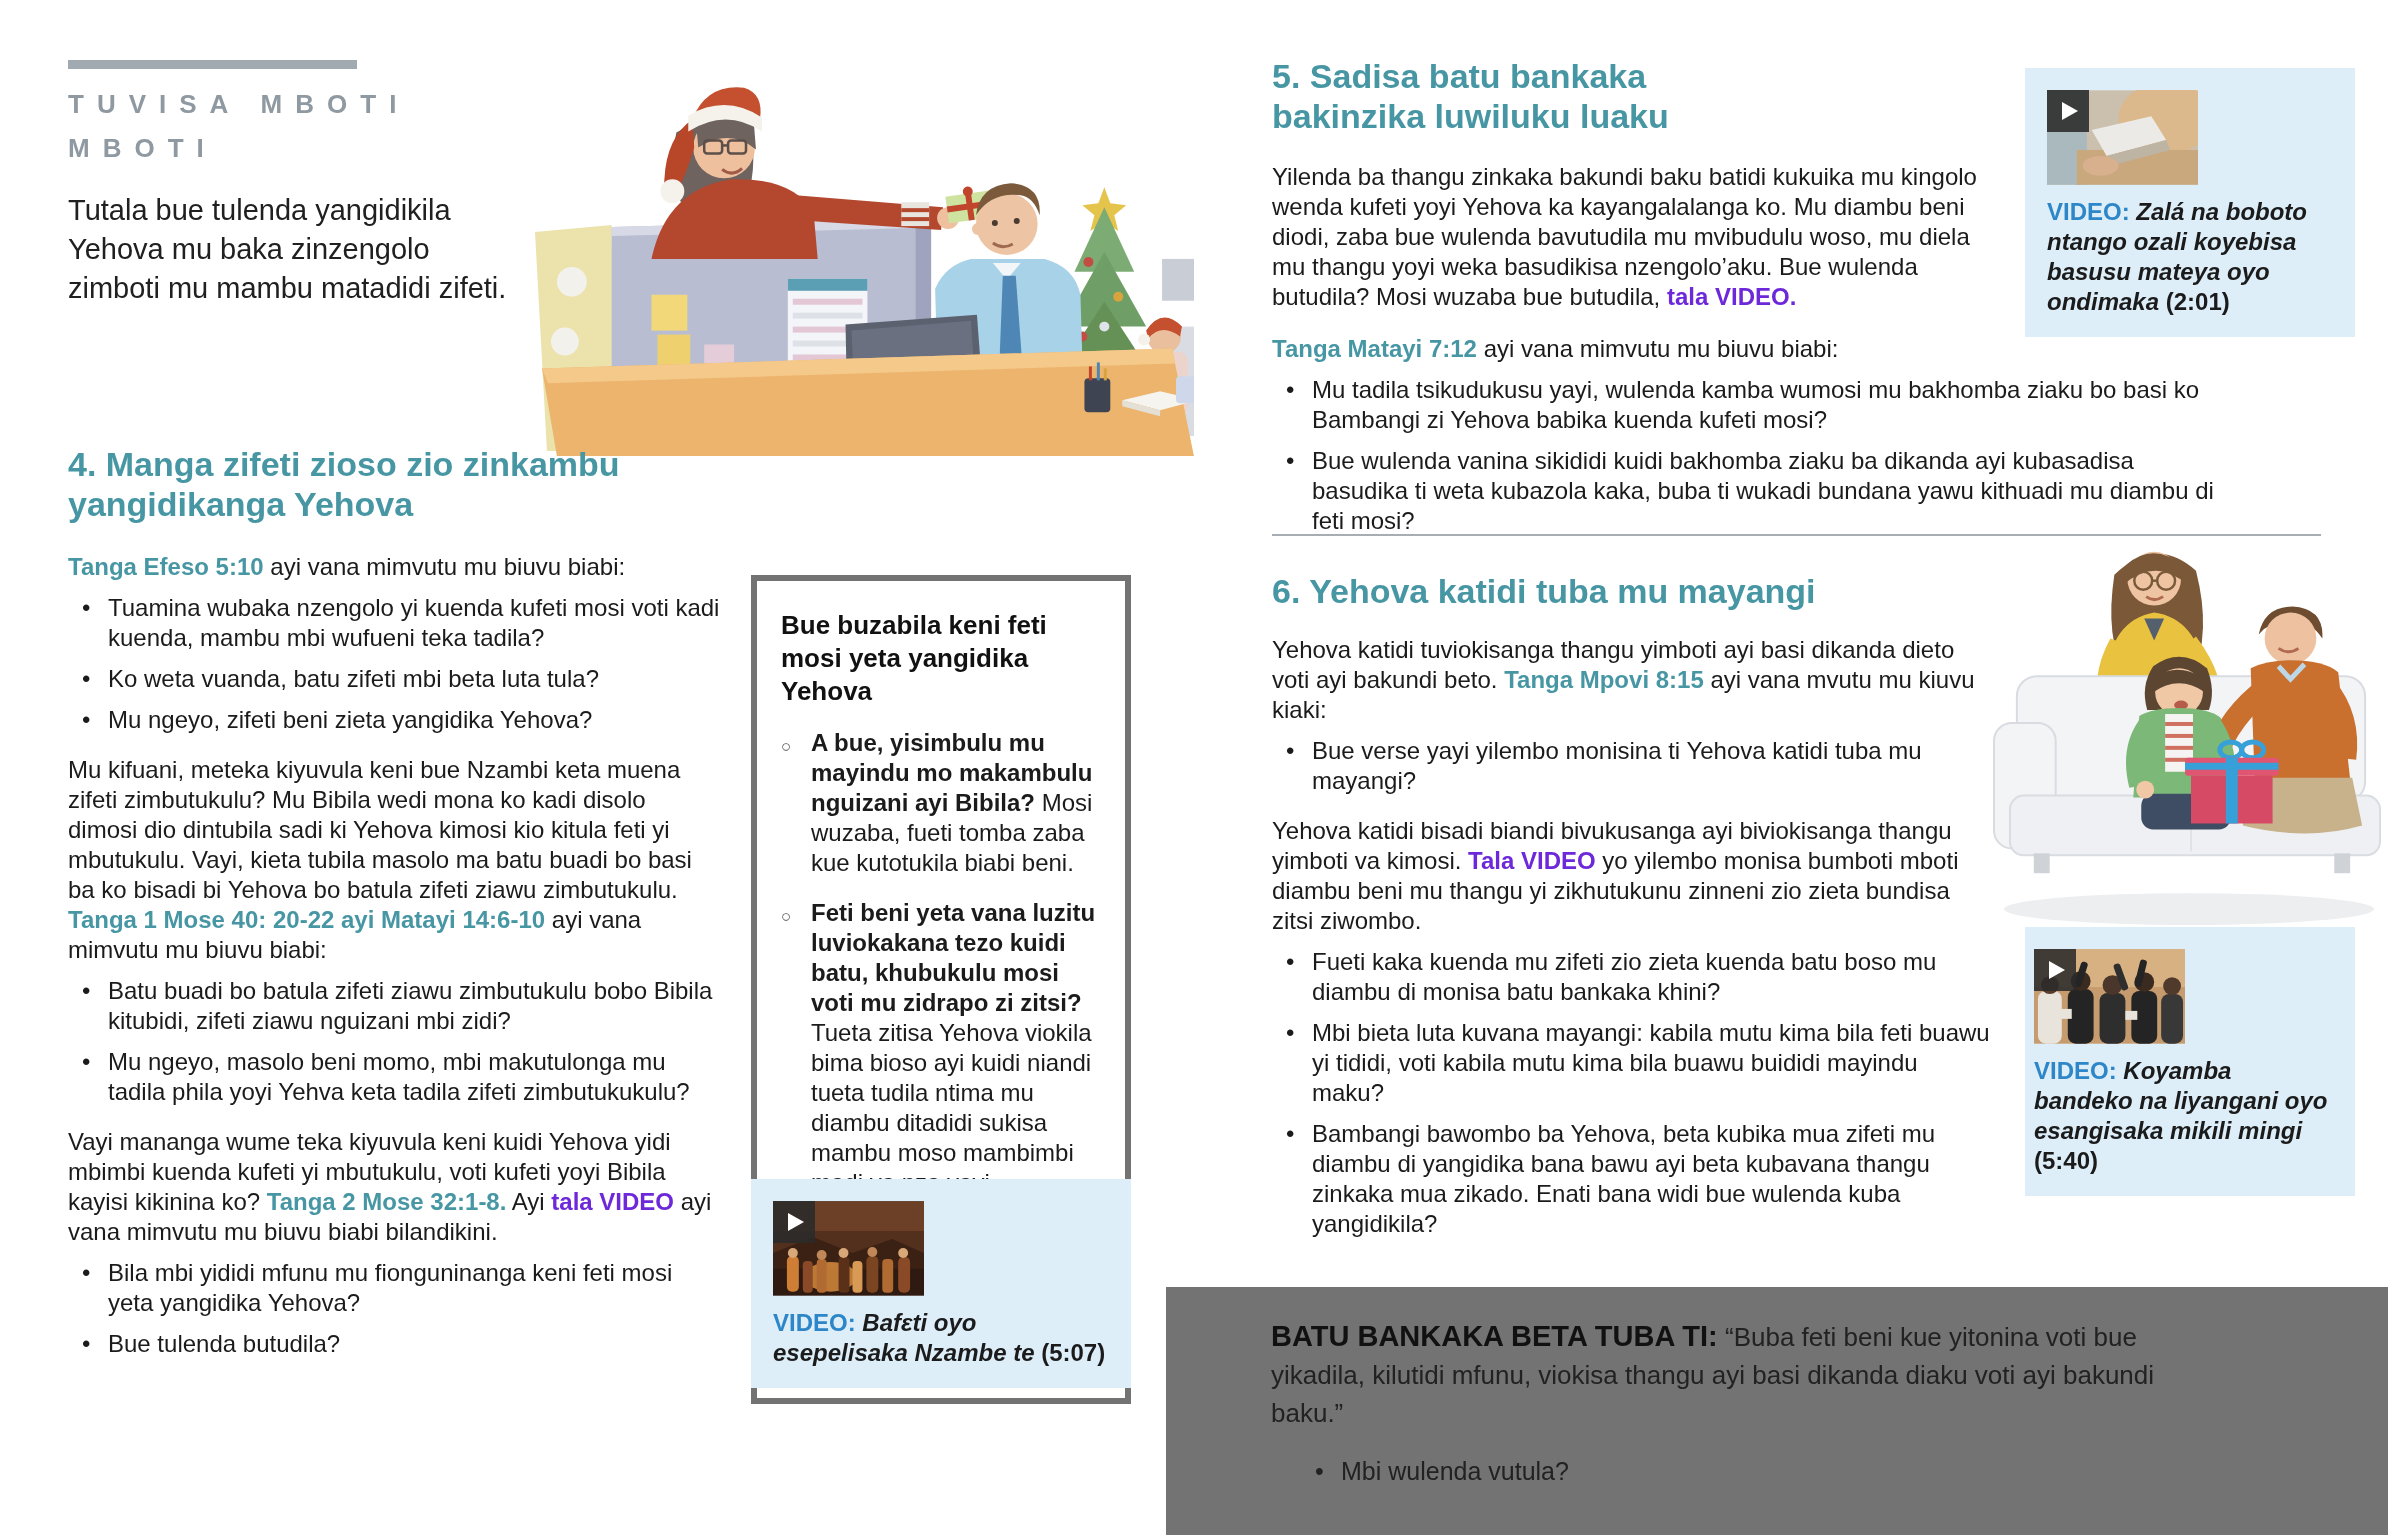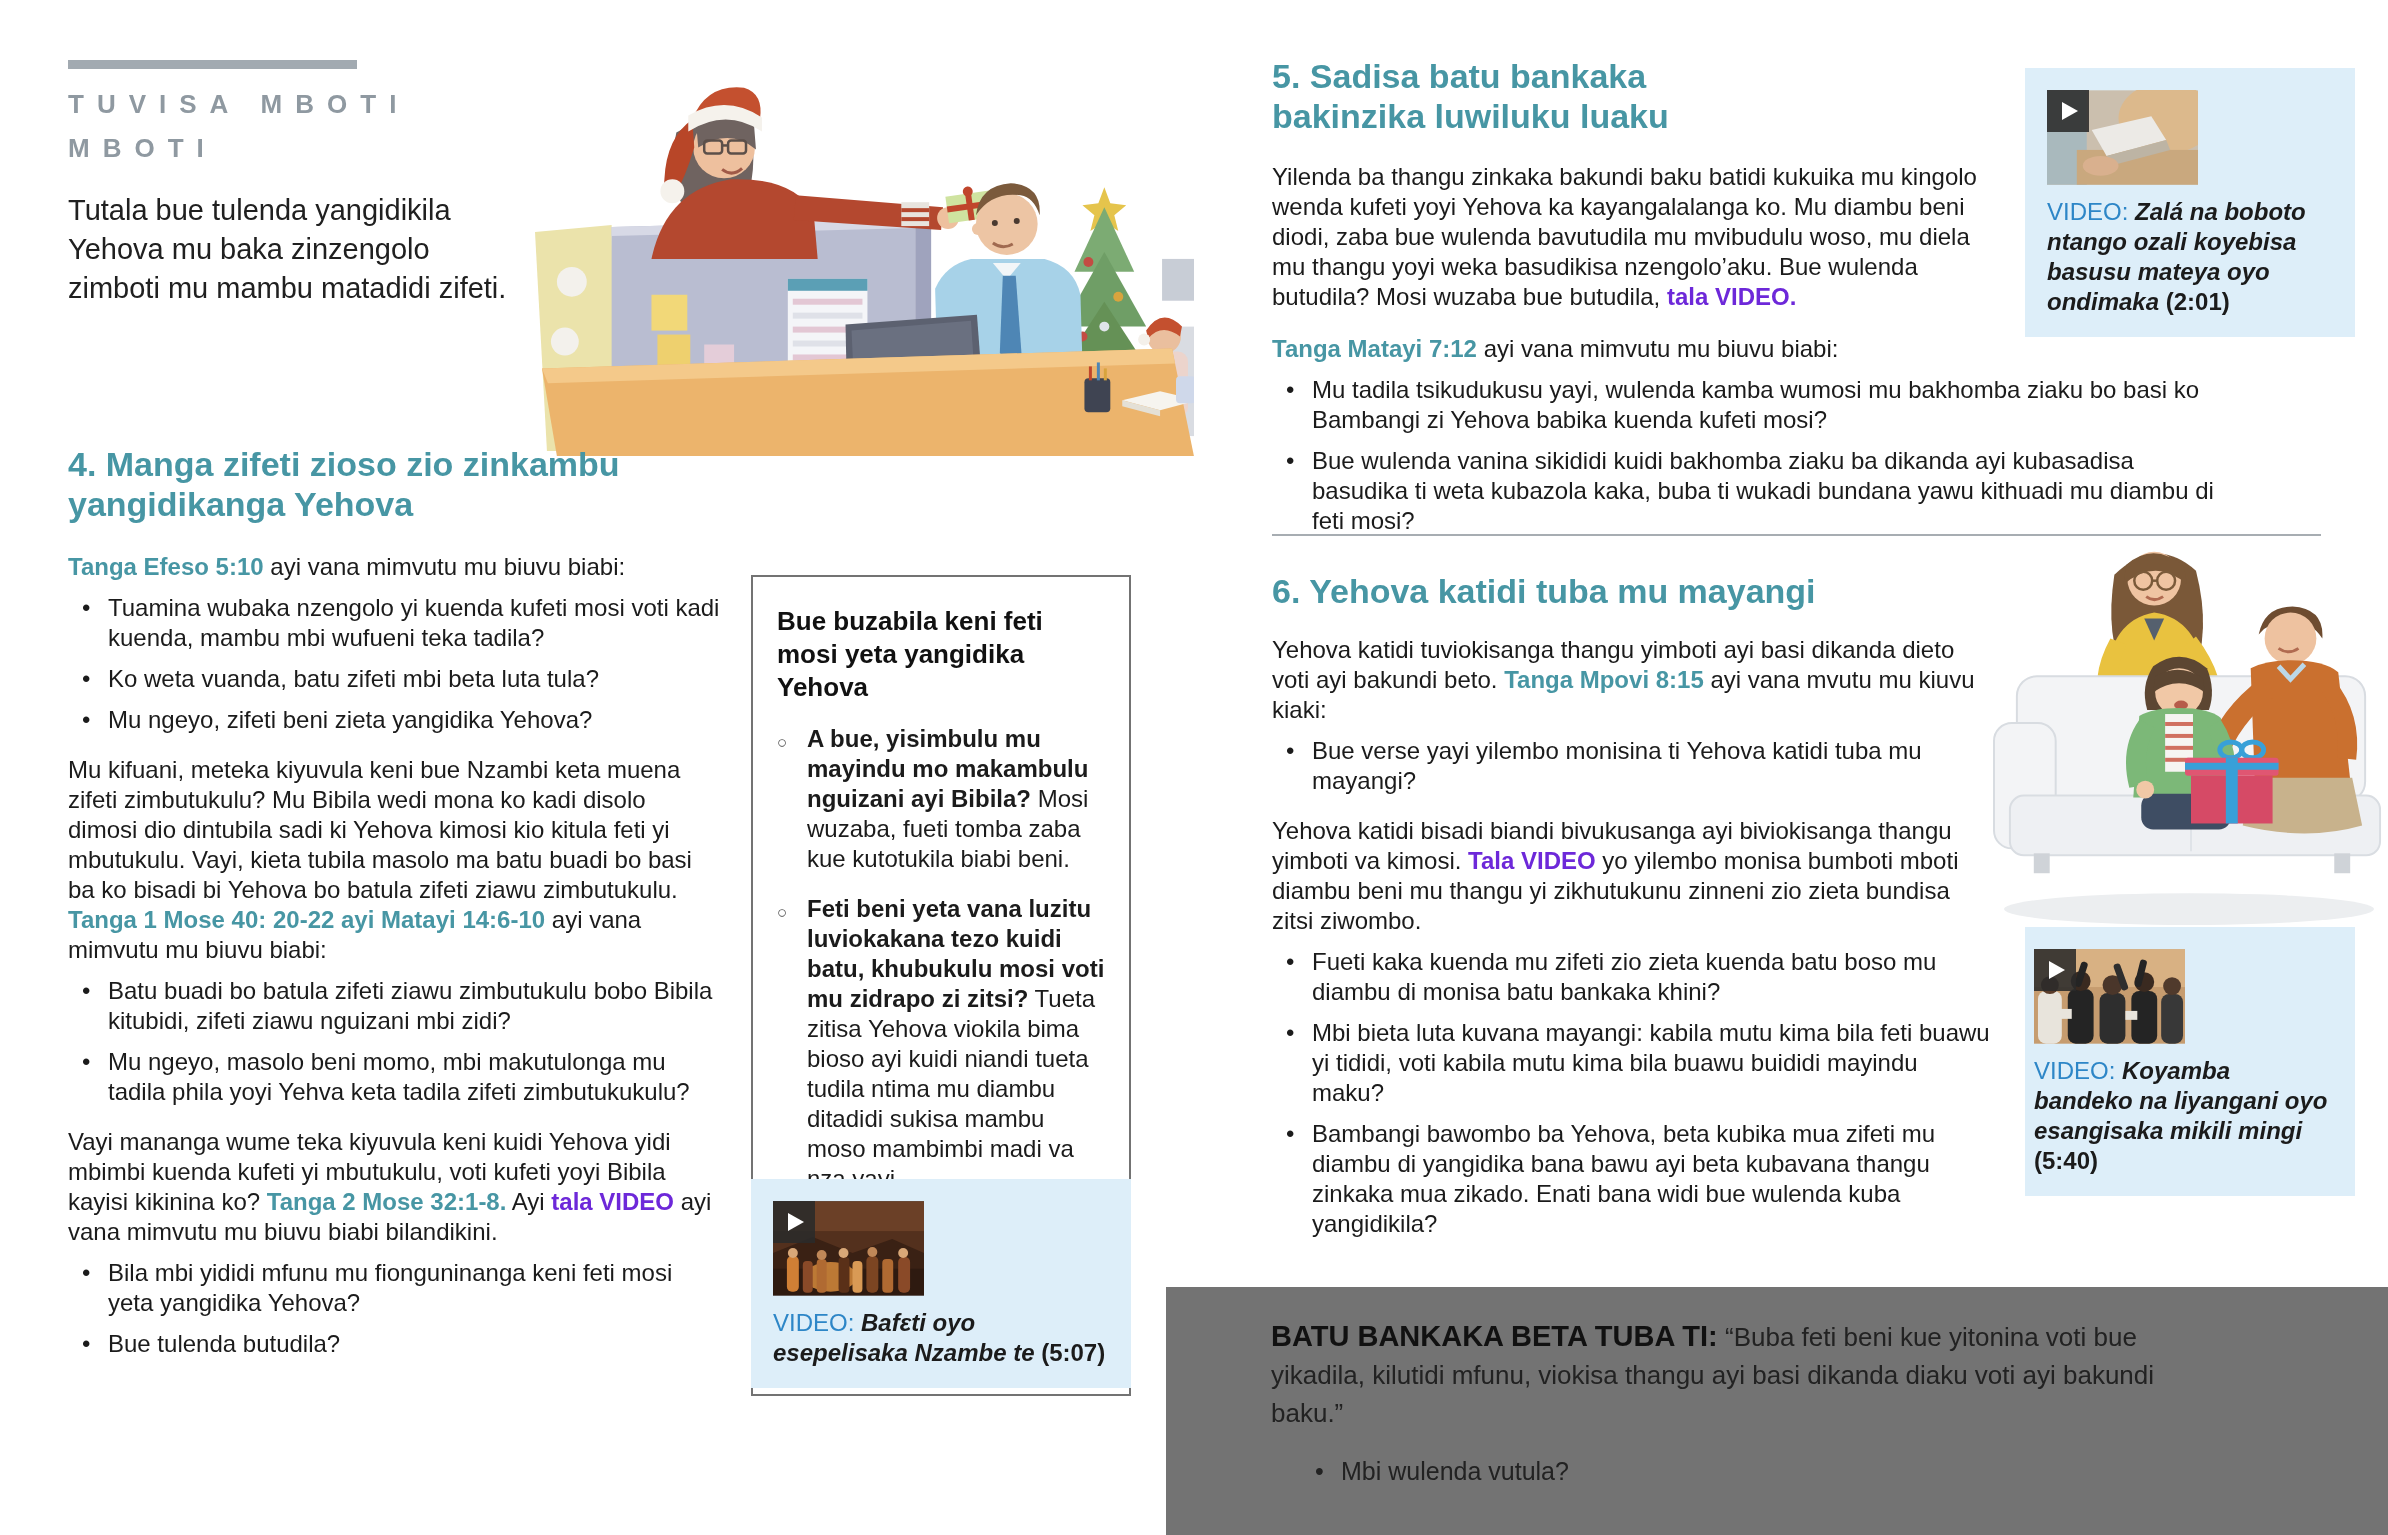--- a/index.html
+++ b/index.html
@@ -25,39 +25,39 @@
   .ref{color:#4796a4;font-weight:bold;}
   .link{color:#6d28d9;font-weight:bold;}
   .blist{margin-top:4px;}
   .b{display:flex;margin:11px 0 0 14px;font-size:24px;line-height:30px;}
   .b .d{flex:none;width:26px;}
   .b p{margin:0;}
   .wide{width:943px;}
 
   
   .sidebox{position:absolute;left:751px;top:575px;width:380px;background:#fff;
-           border:2px solid #737373;padding:28px 24px 30px;box-sizing:border-box;}
+           border:6px solid #737373;padding:28px 24px 30px;box-sizing:border-box;}
   .sidebox h3{margin:0;font-size:26px;line-height:33px;color:#111;}
   .ob{display:flex;margin-top:20px;font-size:24px;line-height:30px;}
   .ob .od{flex:none;width:30px;font-size:17px;padding-top:4px;color:#555;}
   .ob p{margin:0;}
 
   
   .vcard{position:absolute;background:#ddeef9;padding:22px 22px 20px;box-sizing:border-box;}
   .vc1{left:751px;top:1179px;width:380px;}
   .vc2{left:2025px;top:68px;width:330px;}
   .vc3{left:2025px;top:927px;width:330px;padding-left:9px;}
   .thumb{position:relative;width:151px;height:95px;overflow:hidden;}
   .thumb svg{display:block;}
   .play{position:absolute;left:0;top:0;width:42px;height:42px;
         background:rgba(42,42,42,.88);display:flex;align-items:center;justify-content:center;}
   .play i{display:block;width:0;height:0;border-left:16px solid #fff;
           border-top:9px solid transparent;border-bottom:9px solid transparent;margin-left:4px;}
   .vcap{margin:12px 0 0 0;font-size:24px;line-height:30px;}
-  .vcap .vl{color:#2d86c7;font-weight:normal;}
+  .vcap .vl{color:#2d86c7;font-weight:bold;}
   .vcap em{font-weight:bold;}
   .vcap strong{font-style:normal;}
 
   
   .divider{position:absolute;left:1272px;top:534px;width:1049px;height:2px;background:#a7adb2;}
   .panel{position:absolute;left:1166px;top:1287px;width:1222px;height:249px;background:#737373;}
   .panel-inner{position:absolute;left:105px;top:30px;width:925px;font-size:26px;line-height:38px;color:#222;}
   .panel-h{font-weight:bold;font-size:29px;color:#111;}
   .panel .b{font-size:25px;margin-top:24px;margin-left:44px;}
 

